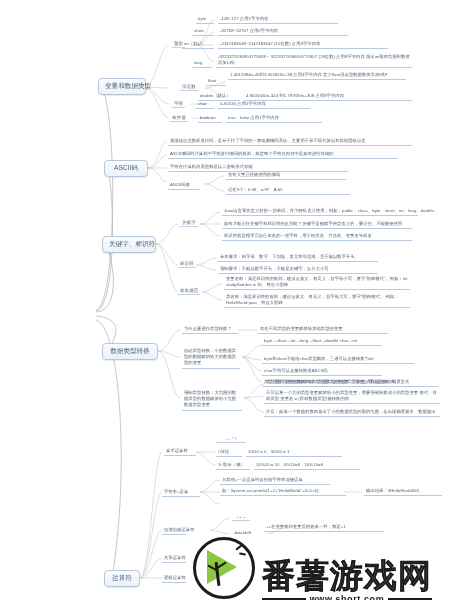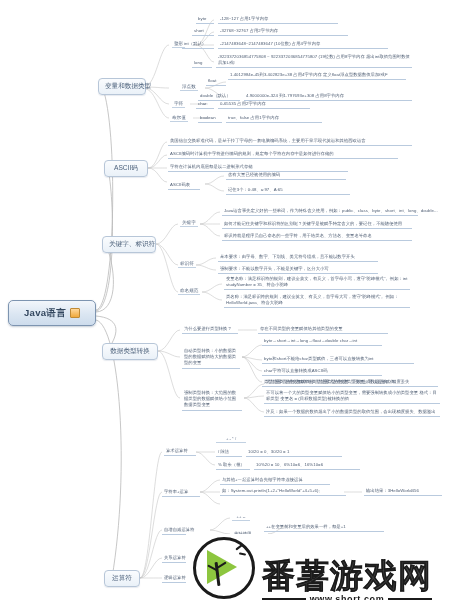--- a/index.html
+++ b/index.html
@@ -185,24 +185,20 @@
       <path d="M344,492 C352,492 356,492 362,492"></path>
       <path d="M210,530 C218,530 222,518 230,518"></path>
       <path d="M210,530 C218,530 222,534 230,534"></path>
       <path d="M268,534 C276,534 280,526 288,526"></path>
       <path d="M268,534 C276,534 280,540 288,540"></path>
       <path d="M200,558 C208,558 212,558 220,558"></path>
       <path d="M196,578 C204,578 208,574 216,574"></path>
     </g>
   </svg>
 
-  <div class="node root">
-    <span>Java语言</span>
-    <span class="collapse"></span>
-  </div>
 
   <div class="node branch" style="left:98px;top:78px;width:48px;">
     <span>变量和数据类型</span>
   </div>
 
   <div class="node label" style="left:172px;top:41px;">整形</div>
   <div class="node leaf" style="left:196px;top:16px;width:18px;">byte</div>
   <div class="node leaf" style="left:218px;top:16px;width:120px;">-128~127 占用1字节内存</div>
   <div class="node leaf" style="left:192px;top:28px;width:22px;">short</div>
   <div class="node leaf" style="left:218px;top:28px;width:130px;">-32768~32767 占用2字节内存</div>

